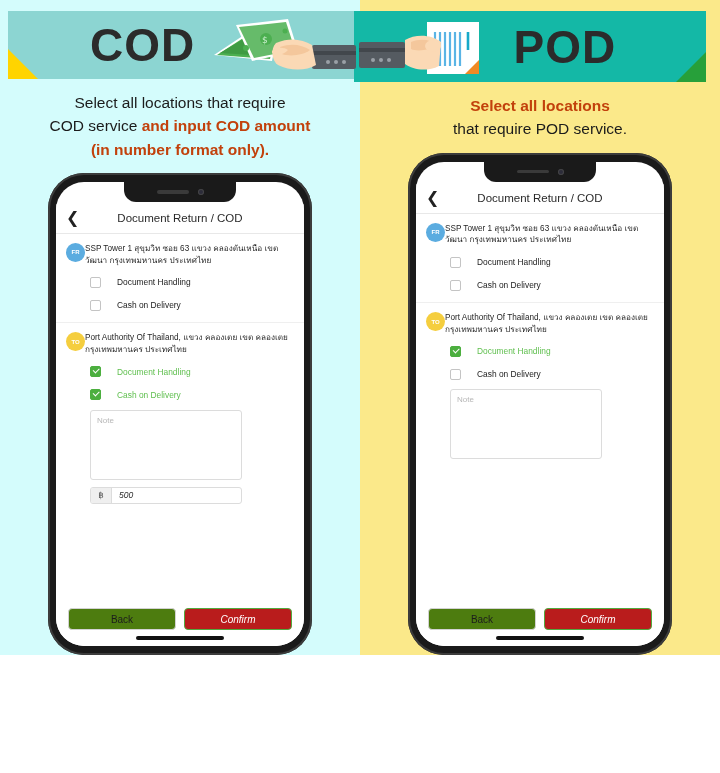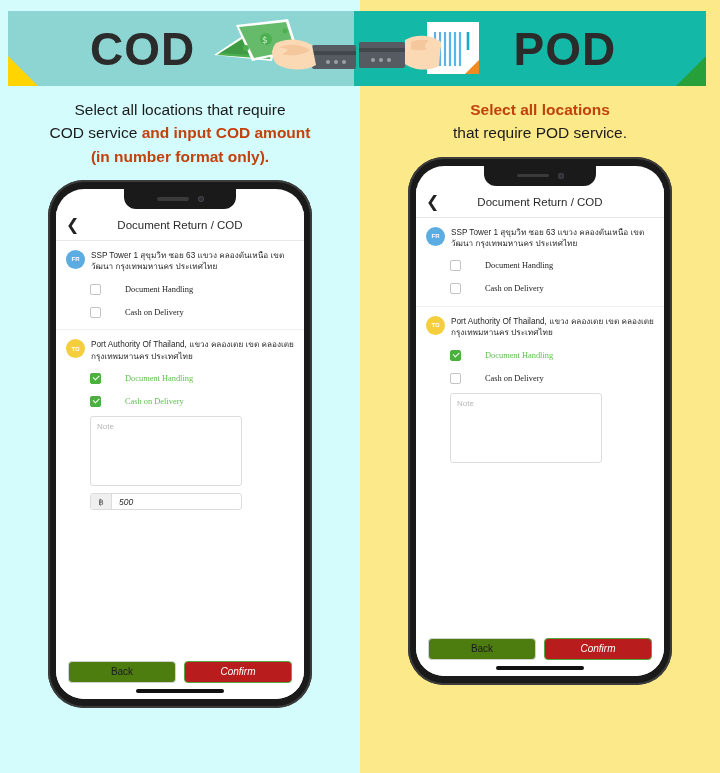--- a/index.html
+++ b/index.html
@@ -15,21 +15,21 @@
   .infographic {
     width: 720px;
     height: 773px;
     display: flex;
     position: relative;
   }
 
   
   .panel {
     width: 360px;
-    height: 773px;
+    height: 655px;
     position: relative;
     display: flex;
     flex-direction: column;
     align-items: center;
   }
   .panel-cod { background: #D4FCFC; }
   .panel-pod { background: #FBE98A; }
 
   
   .banner {
@@ -199,21 +199,21 @@
 
   .loc-block {
     padding: 8px 10px 10px 10px;
     border-bottom: 1px solid #EFEFEF;
   }
   .loc-block.no-border { border-bottom: none; }
 
   .loc-head {
     display: flex;
     align-items: flex-start;
-    gap: 6px;
+    gap: 0;
   }
   .badge {
     flex: 0 0 auto;
     width: 19px; height: 19px;
     border-radius: 50%;
     display: flex;
     align-items: center;
     justify-content: center;
     font-size: 6px;
     font-weight: bold;
@@ -225,24 +225,23 @@
   .loc-addr {
     font-size: 8.2px;
     line-height: 1.42;
     color: #1F1F1F;
     padding-top: 1px;
   }
 
   .chk-row {
     display: flex;
     align-items: center;
-    gap: 24px;
+    gap: 16px;
     margin: 9px 0 0 24px;
     min-height: 14px;
-    font-family: Liberation Serif, serif;
   }
   .chk {
     width: 11px; height: 11px;
     border: 1px solid #C4C4C4;
     border-radius: 2px;
     background: #fff;
     flex: 0 0 auto;
   }
   .chk.on {
     background: #4CAF3F;

